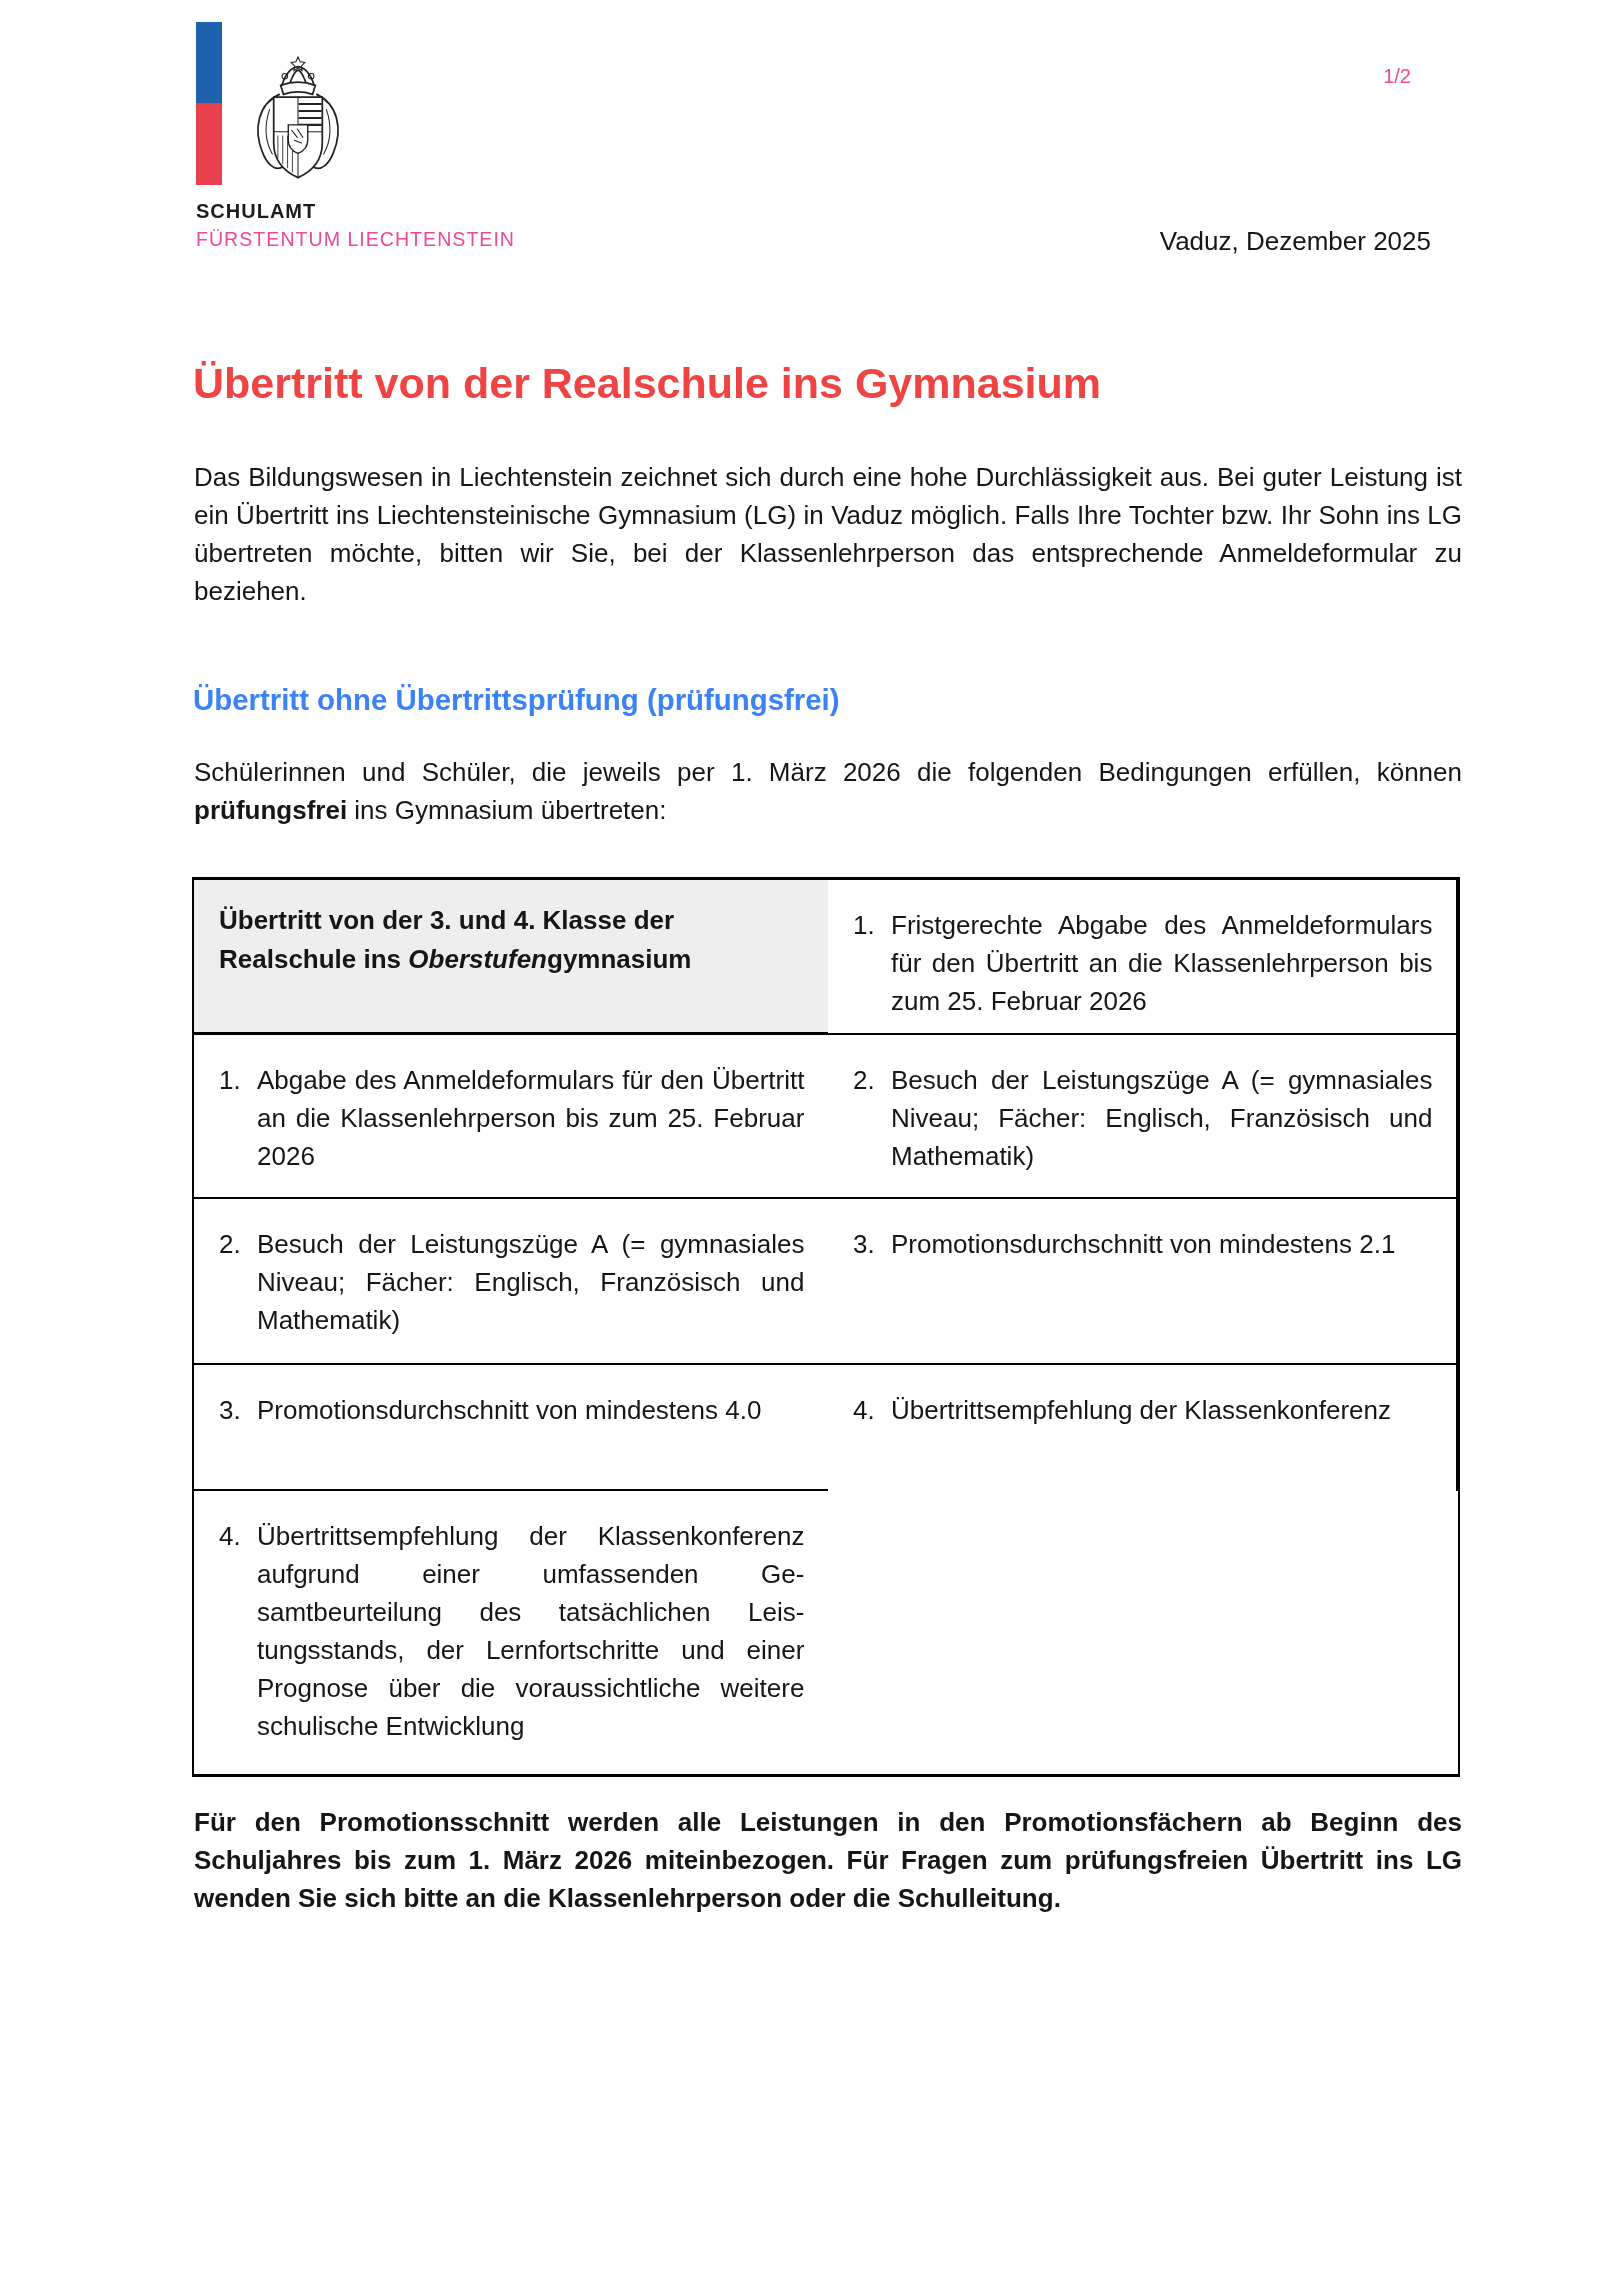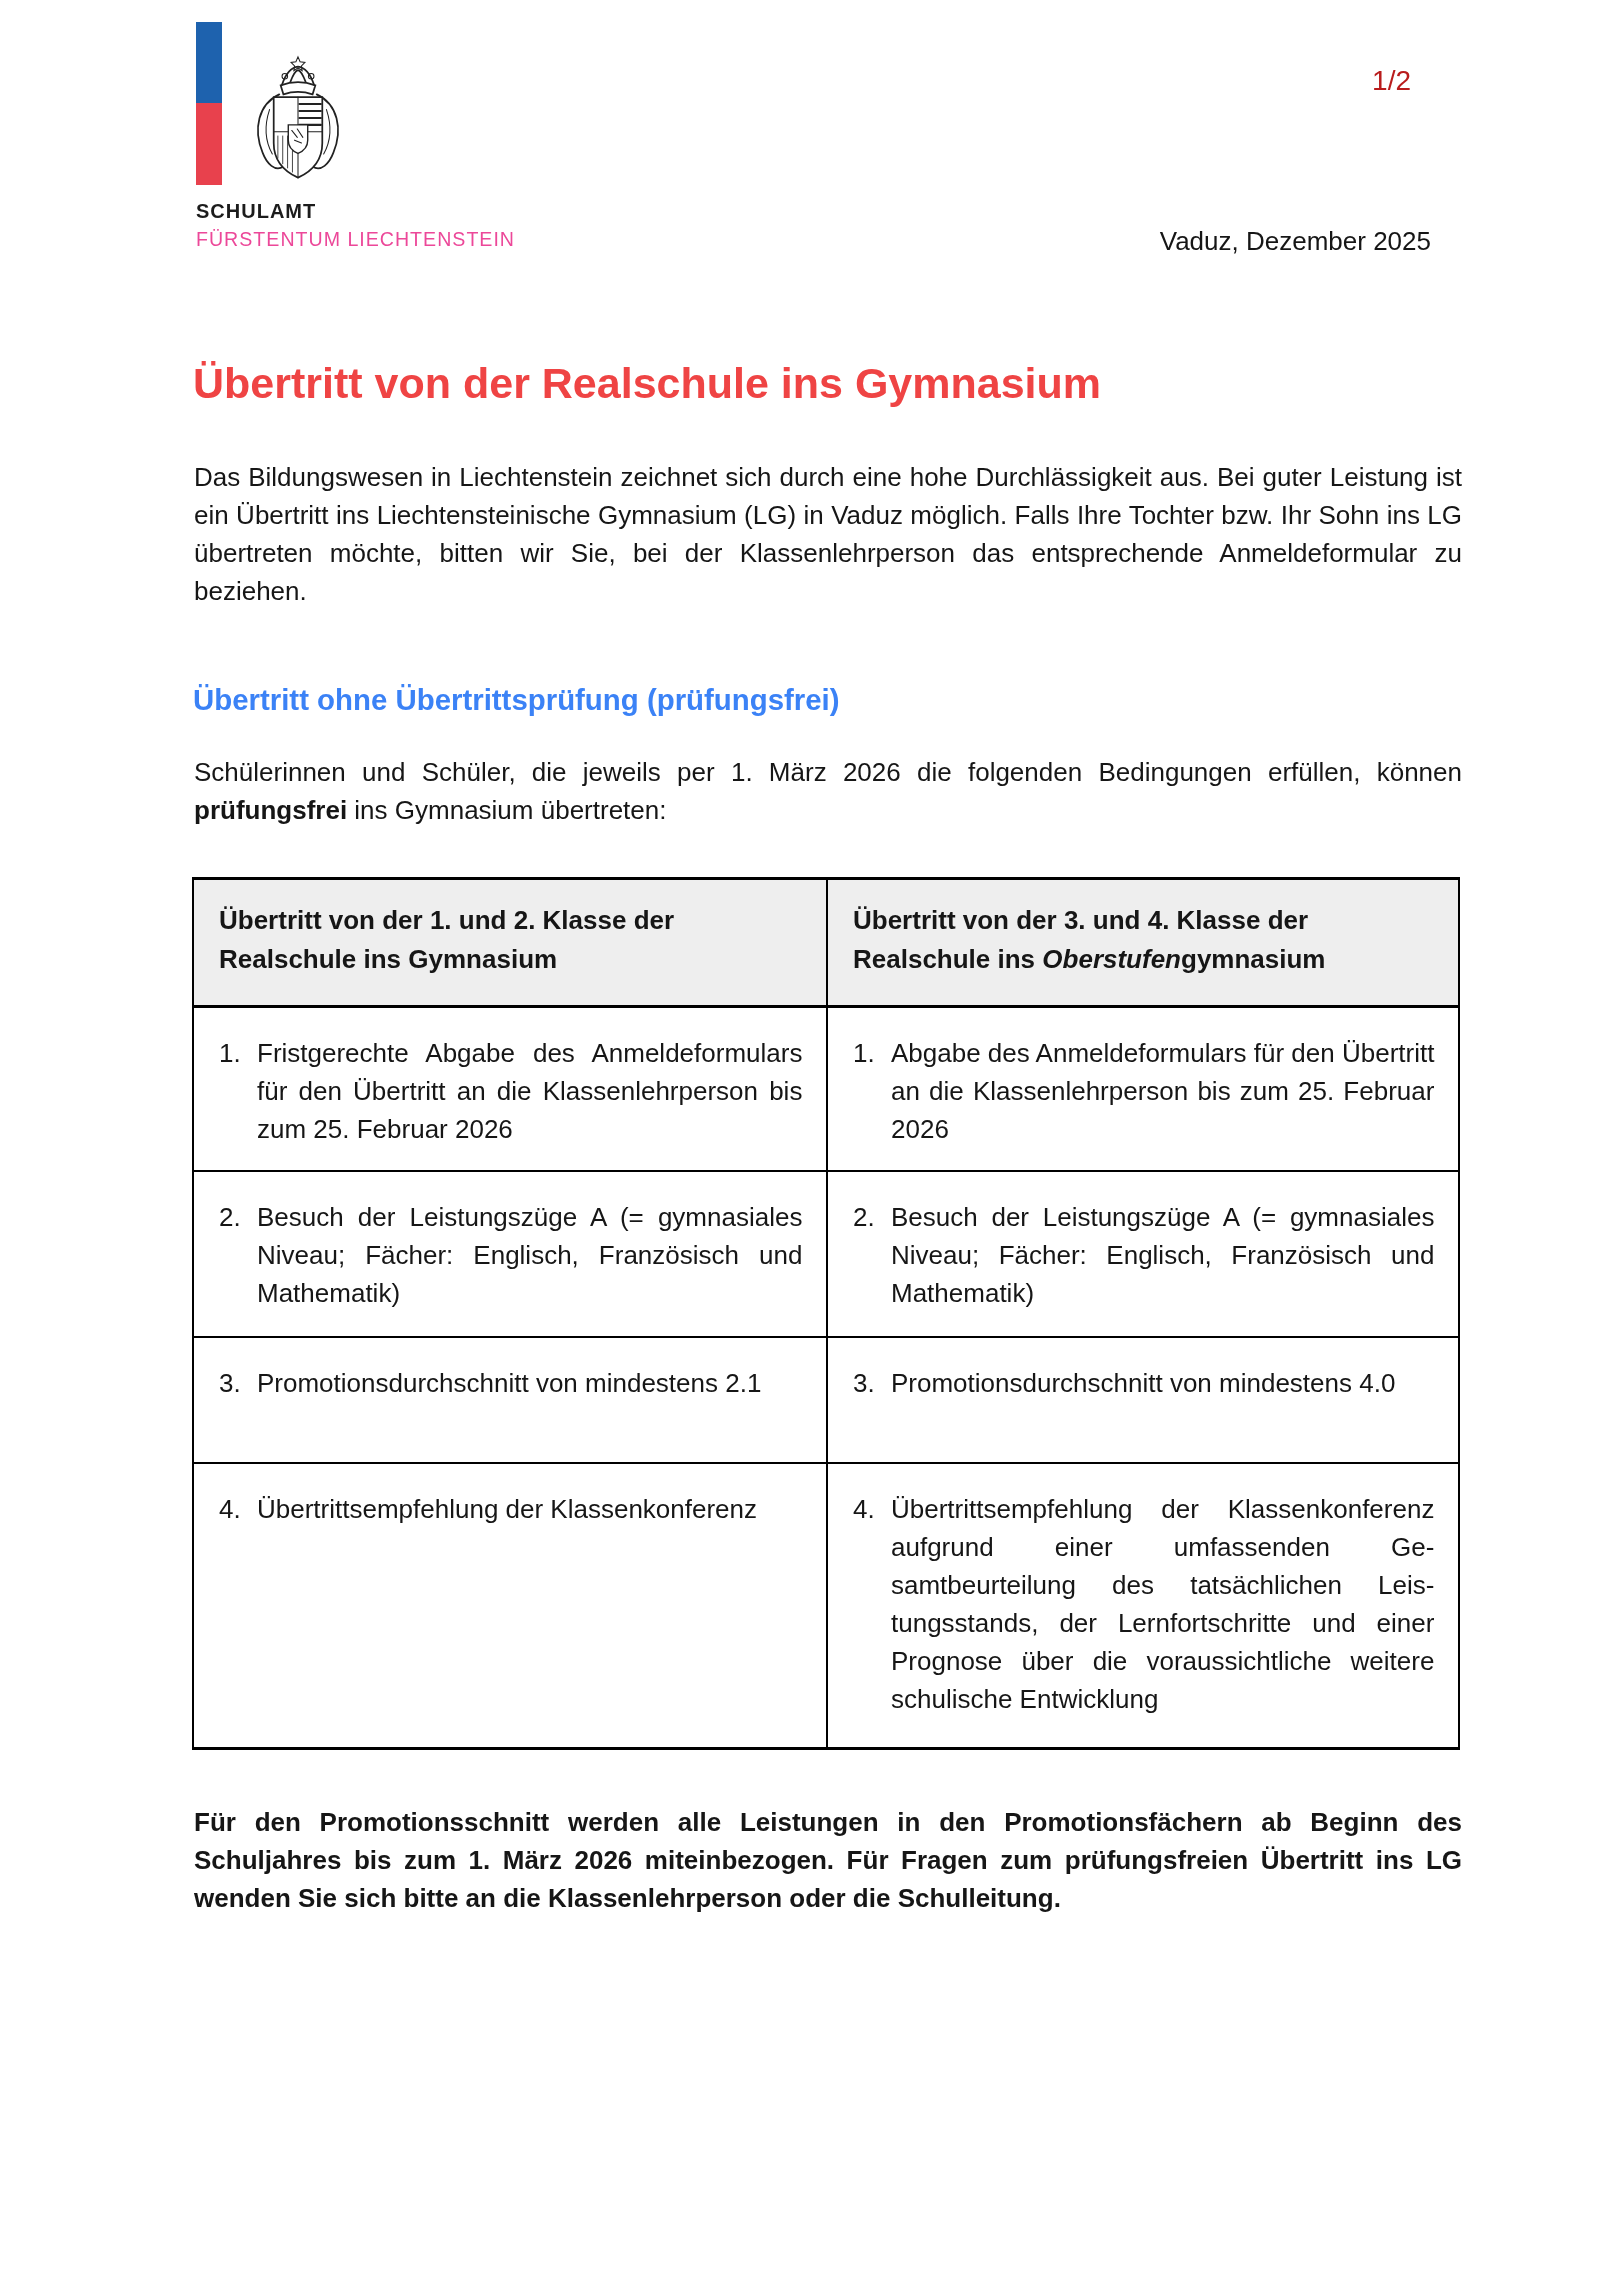--- a/index.html
+++ b/index.html
@@ -19,21 +19,21 @@
   .org-name {
     position:absolute; left:196px; top:200px;
     font-size:20px; font-weight:bold; letter-spacing:1px; color:#1c1c1c;
   }
   .org-subtitle {
     position:absolute; left:196px; top:228px;
     font-size:19.6px; font-weight:400; letter-spacing:1px; color:#ec4899;
   }
   .page-number {
     position:absolute; right:212px; top:65px;
-    font-size:28px; color:#b91c1c;
+    font-size:20px; color:#ec4899;
   }
   .dateline {
     position:absolute; right:192px; top:226px;
     font-size:26px; color:#161616;
   }
   
   .doc-title {
     position:absolute; left:193px; top:359px; width:1309px;
     font-size:43px; font-weight:bold; color:#ef4444;
   }
@@ -125,21 +125,20 @@
   <h1 class="doc-title" style="margin:0">Übertritt von der Realschule ins Gymnasium</h1>
 
   <p class="para intro" style="margin:0">Das Bildungswesen in Liechtenstein zeichnet sich durch eine hohe Durchlässigkeit aus. Bei guter Leistung ist ein Übertritt ins Liechtensteinische Gymnasium (LG) in Vaduz möglich. Falls Ihre Toch­ter bzw. Ihr Sohn ins LG übertreten möchte, bitten wir Sie, bei der Klassenlehrperson das ent­sprechende Anmeldeformular zu beziehen.</p>
 
   <h2 class="section-heading" style="margin:0">Übertritt ohne Übertrittsprüfung (prüfungsfrei)</h2>
 
   <p class="para conditions-intro" style="margin:0"><span>Schülerinnen und Schüler, die jeweils per 1. März 2026 die folgenden Bedingungen erfüllen, kön­nen </span><span class="b">prüfungsfrei</span><span> ins Gymnasium übertreten:</span></p>
 
   <div class="cond-table">
 
-    <div class="cell hrow left-col">Übertritt von der 1. und 2. Klasse der Realschule ins Gymnasium</div>
     <div class="cell hrow"><span>Übertritt von der 3. und 4. Klasse der Realschule ins </span><span class="i">Oberstufen</span><span>gymnasium</span></div>
 
     <div class="cell body-row left-col">
       <div class="item">
           <span>1.</span>
           <span class="txt">Fristgerechte Abgabe des Anmeldefor­mulars für den Übertritt an die Klassen­lehrperson bis zum 25. Februar 2026</span>
         </div>
     </div>
     <div class="cell body-row">
       <div class="item">

